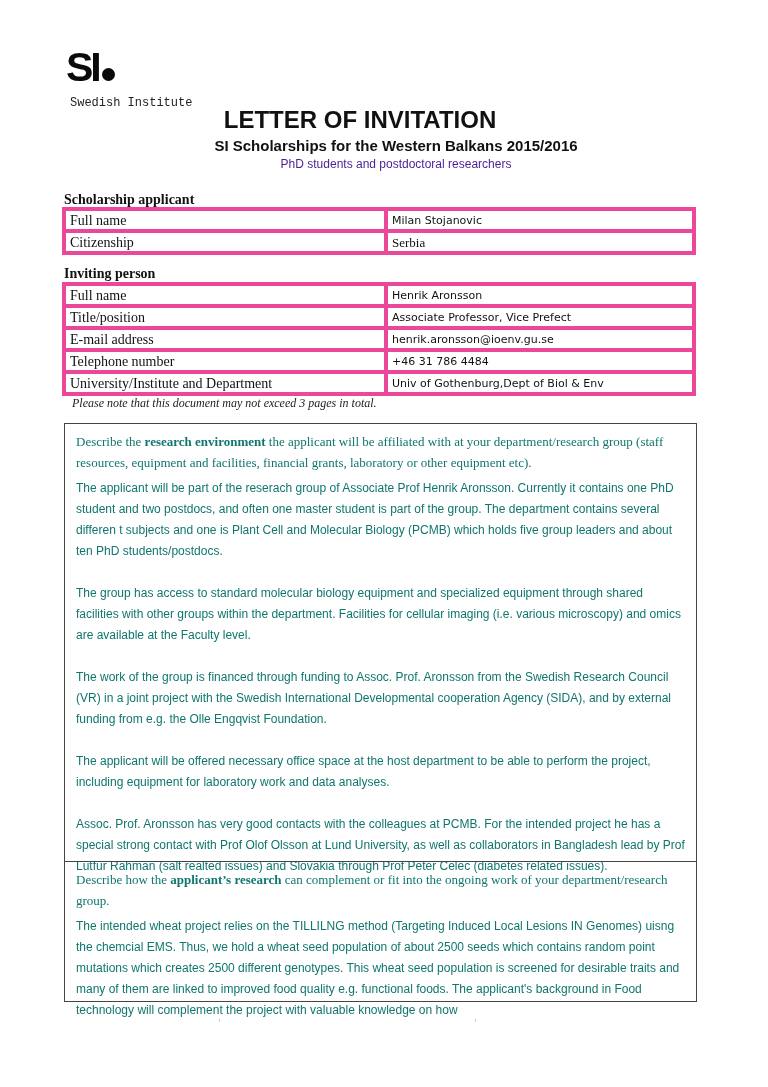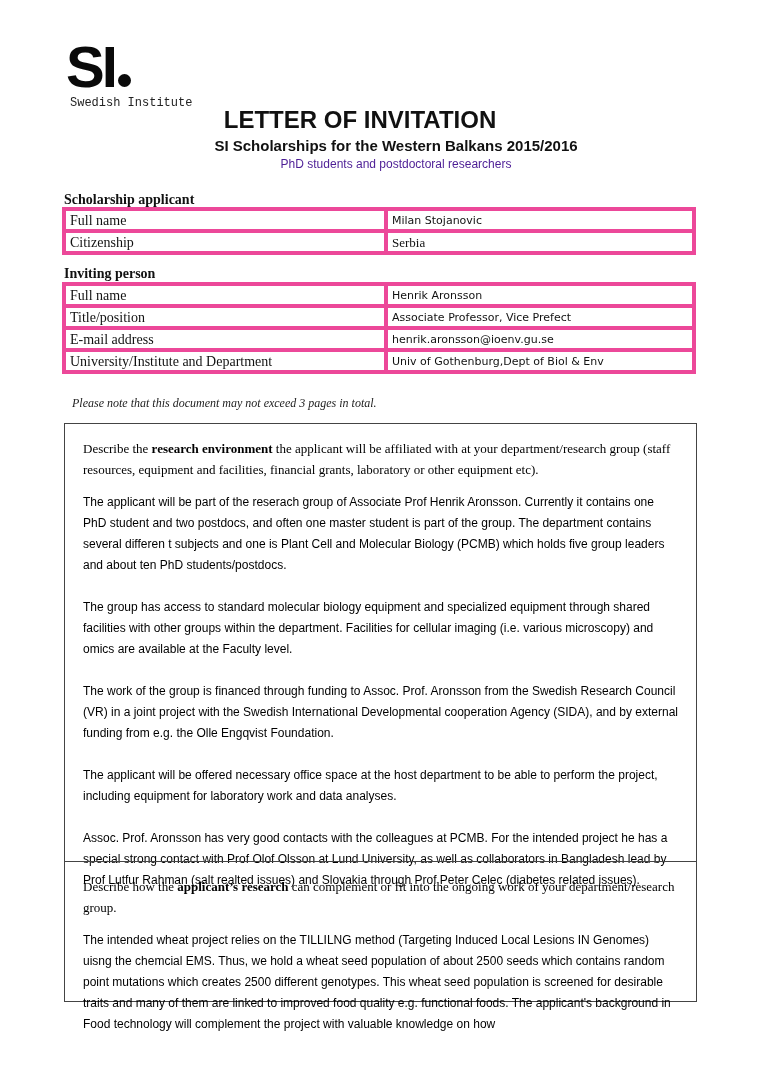--- a/index.html
+++ b/index.html
@@ -1,31 +1,31 @@
 <!DOCTYPE html>
 <html><head>
 <meta charset="utf-8">
 <style>
   html, body { margin: 0; padding: 0; background: #ffffff; }
   body { width: 768px; height: 1087px; position: relative; overflow: hidden; color: #111; }
   .abs { position: absolute; }
-  .logo-mark { left: 66px; top: 42px; font-family: "Liberation Sans", sans-serif; font-weight: bold; font-size: 58px; line-height: 50px; letter-spacing: -3px; color: #0a0a0a; }
+  .logo-mark { left: 66px; top: 42px; font-family: "Liberation Sans", sans-serif; font-weight: bold; font-size: 41px; line-height: 50px; letter-spacing: -3px; color: #0a0a0a; }
   .logo-dot { display: inline-block; width: 13px; height: 13px; background: #0a0a0a; border-radius: 50%; margin-left: 3px; }
   .logo-sub { left: 70px; top: 96px; font-family: Liberation Mono, monospace; font-size: 12px; color: #222; }
   .title { left: 0; width: 696px; top: 106px; text-align: center; font-family: "Liberation Sans", sans-serif; font-weight: bold; font-size: 24px; padding-left: 24px; box-sizing: border-box; }
   .subtitle { left: 0; width: 768px; top: 137px; text-align: center; font-family: "Liberation Sans", sans-serif; font-weight: bold; font-size: 15px; padding-left: 24px; box-sizing: border-box; }
   .subtitle2 { left: 0; width: 768px; top: 157px; text-align: center; font-family: "Liberation Sans", sans-serif; font-size: 12px; padding-left: 24px; box-sizing: border-box; color: #4c1d95; }
   .section-label { font-family: "Liberation Serif", serif; font-weight: bold; font-size: 14px; left: 64px; }
   table.form { position: absolute; border-collapse: collapse; left: 62px; width: 634px; table-layout: fixed; }
   table.form td { border: 4px solid #ec4899; height: 18px; padding: 0 0 0 4px; vertical-align: bottom; line-height: 16px; }
   table.form td.lbl { width: 314px; font-family: "Liberation Serif", serif; font-size: 14px; }
   table.form td.val { font-family: "DejaVu Sans", sans-serif; font-size: 11px; }
   .note { left: 72px; top: 396px; font-family: "Liberation Serif", serif; font-style: italic; font-size: 12px; color: #222; }
   .box { position: absolute; left: 64px; width: 633px; border: 1px solid #444; box-sizing: border-box; padding: 2px 6px; }
-  .box p { margin: 12px; font-family: "Liberation Sans", sans-serif; font-size: 12px; line-height: 21px; color: #000000; }
+  .box p { margin: 5px; font-family: "Liberation Sans", sans-serif; font-size: 12px; line-height: 21px; color: #0f766e; }
   .box p.prompt { font-family: "Liberation Serif", serif; font-size: 13px; }
   .box p.gap { margin-top: 21px; }
   .box b { font-family: "Liberation Serif", serif; }
   .scan-mark { width: 1px; height: 3px; background: #ccc; }
 </style>
 </head>
 <body>
 
 <div class="abs logo-mark"><span>SI</span><span class="logo-dot"></span></div>
 <div class="abs logo-sub">Swedish Institute</div>
@@ -57,20 +57,24 @@
   </tr>
   <tr>
     <td class="lbl">Title/position</td>
     <td class="val">Associate Professor, Vice Prefect</td>
   </tr>
   <tr>
     <td class="lbl">E-mail address</td>
     <td class="val">henrik.aronsson@ioenv.gu.se</td>
   </tr>
   <tr>
+    <td class="lbl">Telephone number</td>
+    <td class="val">+46 31 786 4484</td>
+  </tr>
+  <tr>
     <td class="lbl">University/Institute and Department</td>
     <td class="val">Univ of Gothenburg,Dept of Biol &amp; Env</td>
   </tr>
 </tbody>
   </table>
 
 <div class="abs note">Please note that this document may not exceed 3 pages in total.</div>
 
 <div class="box" style="top:423px; height:439px;">
   <p class="prompt"><span>Describe the </span><b>research environment</b><span> the applicant will be affiliated with at your department/research group (staff resources, equipment and facilities, financial grants, laboratory or other equipment etc).</span></p>

